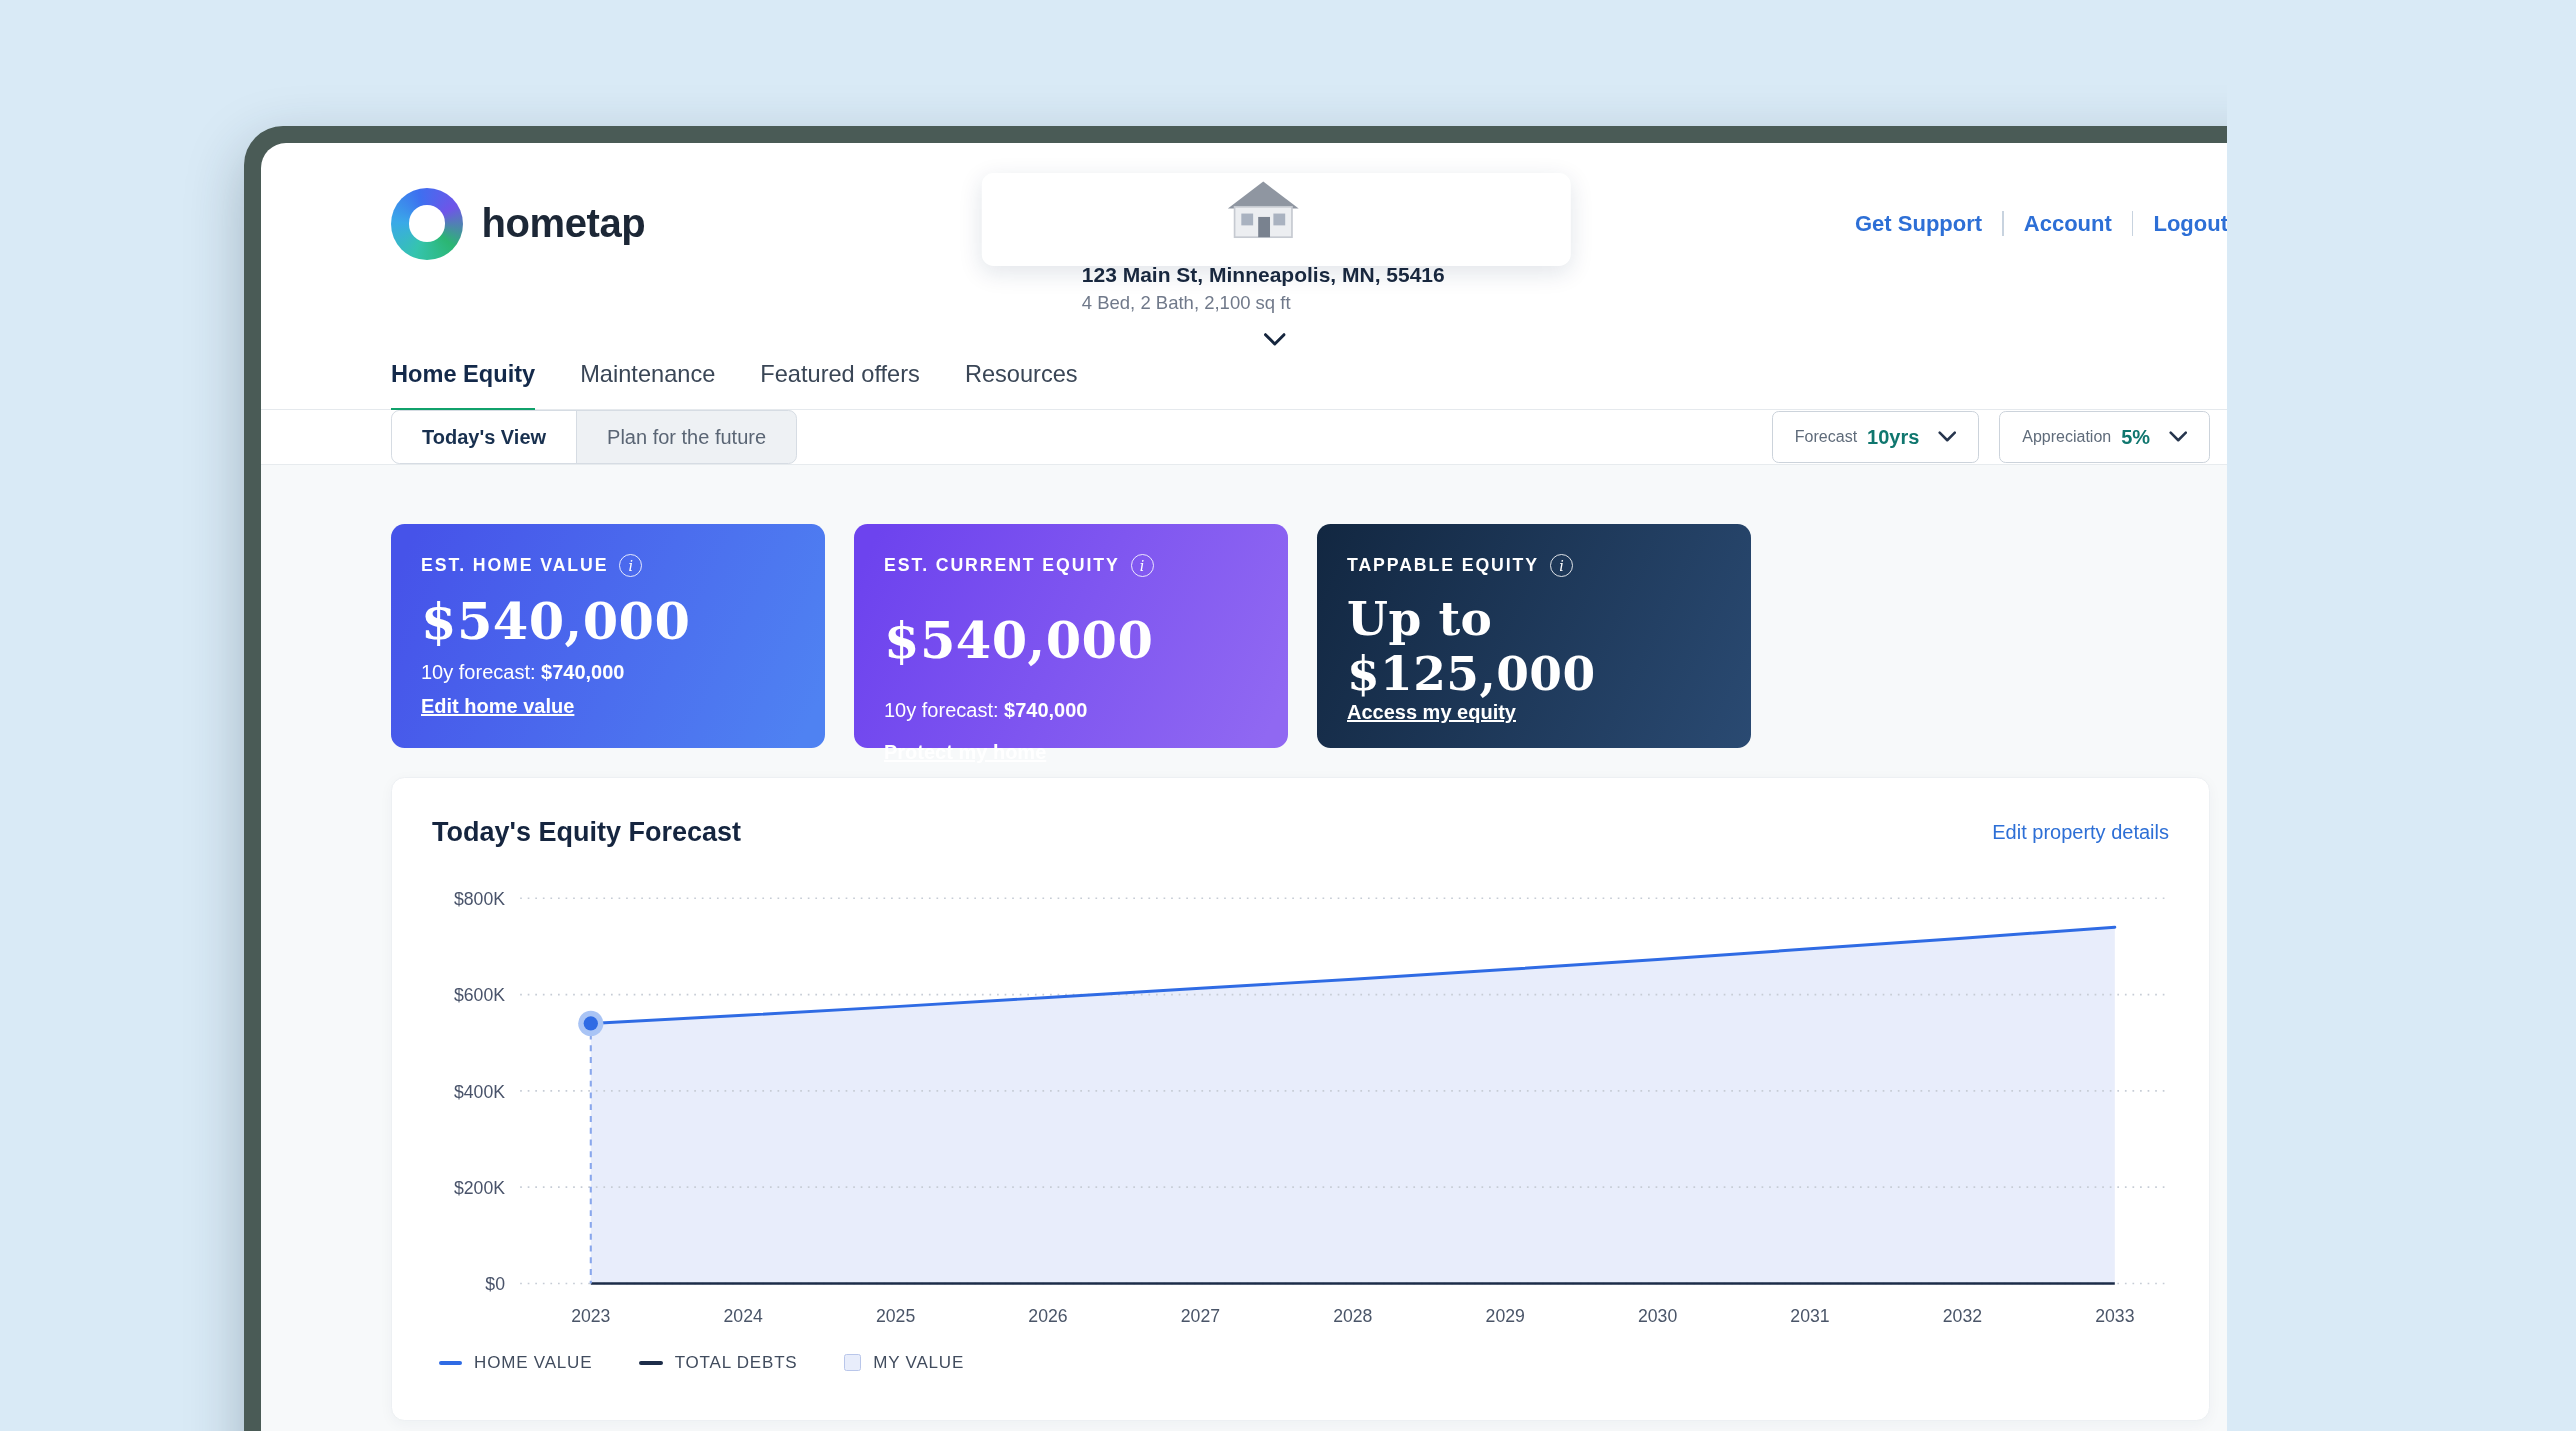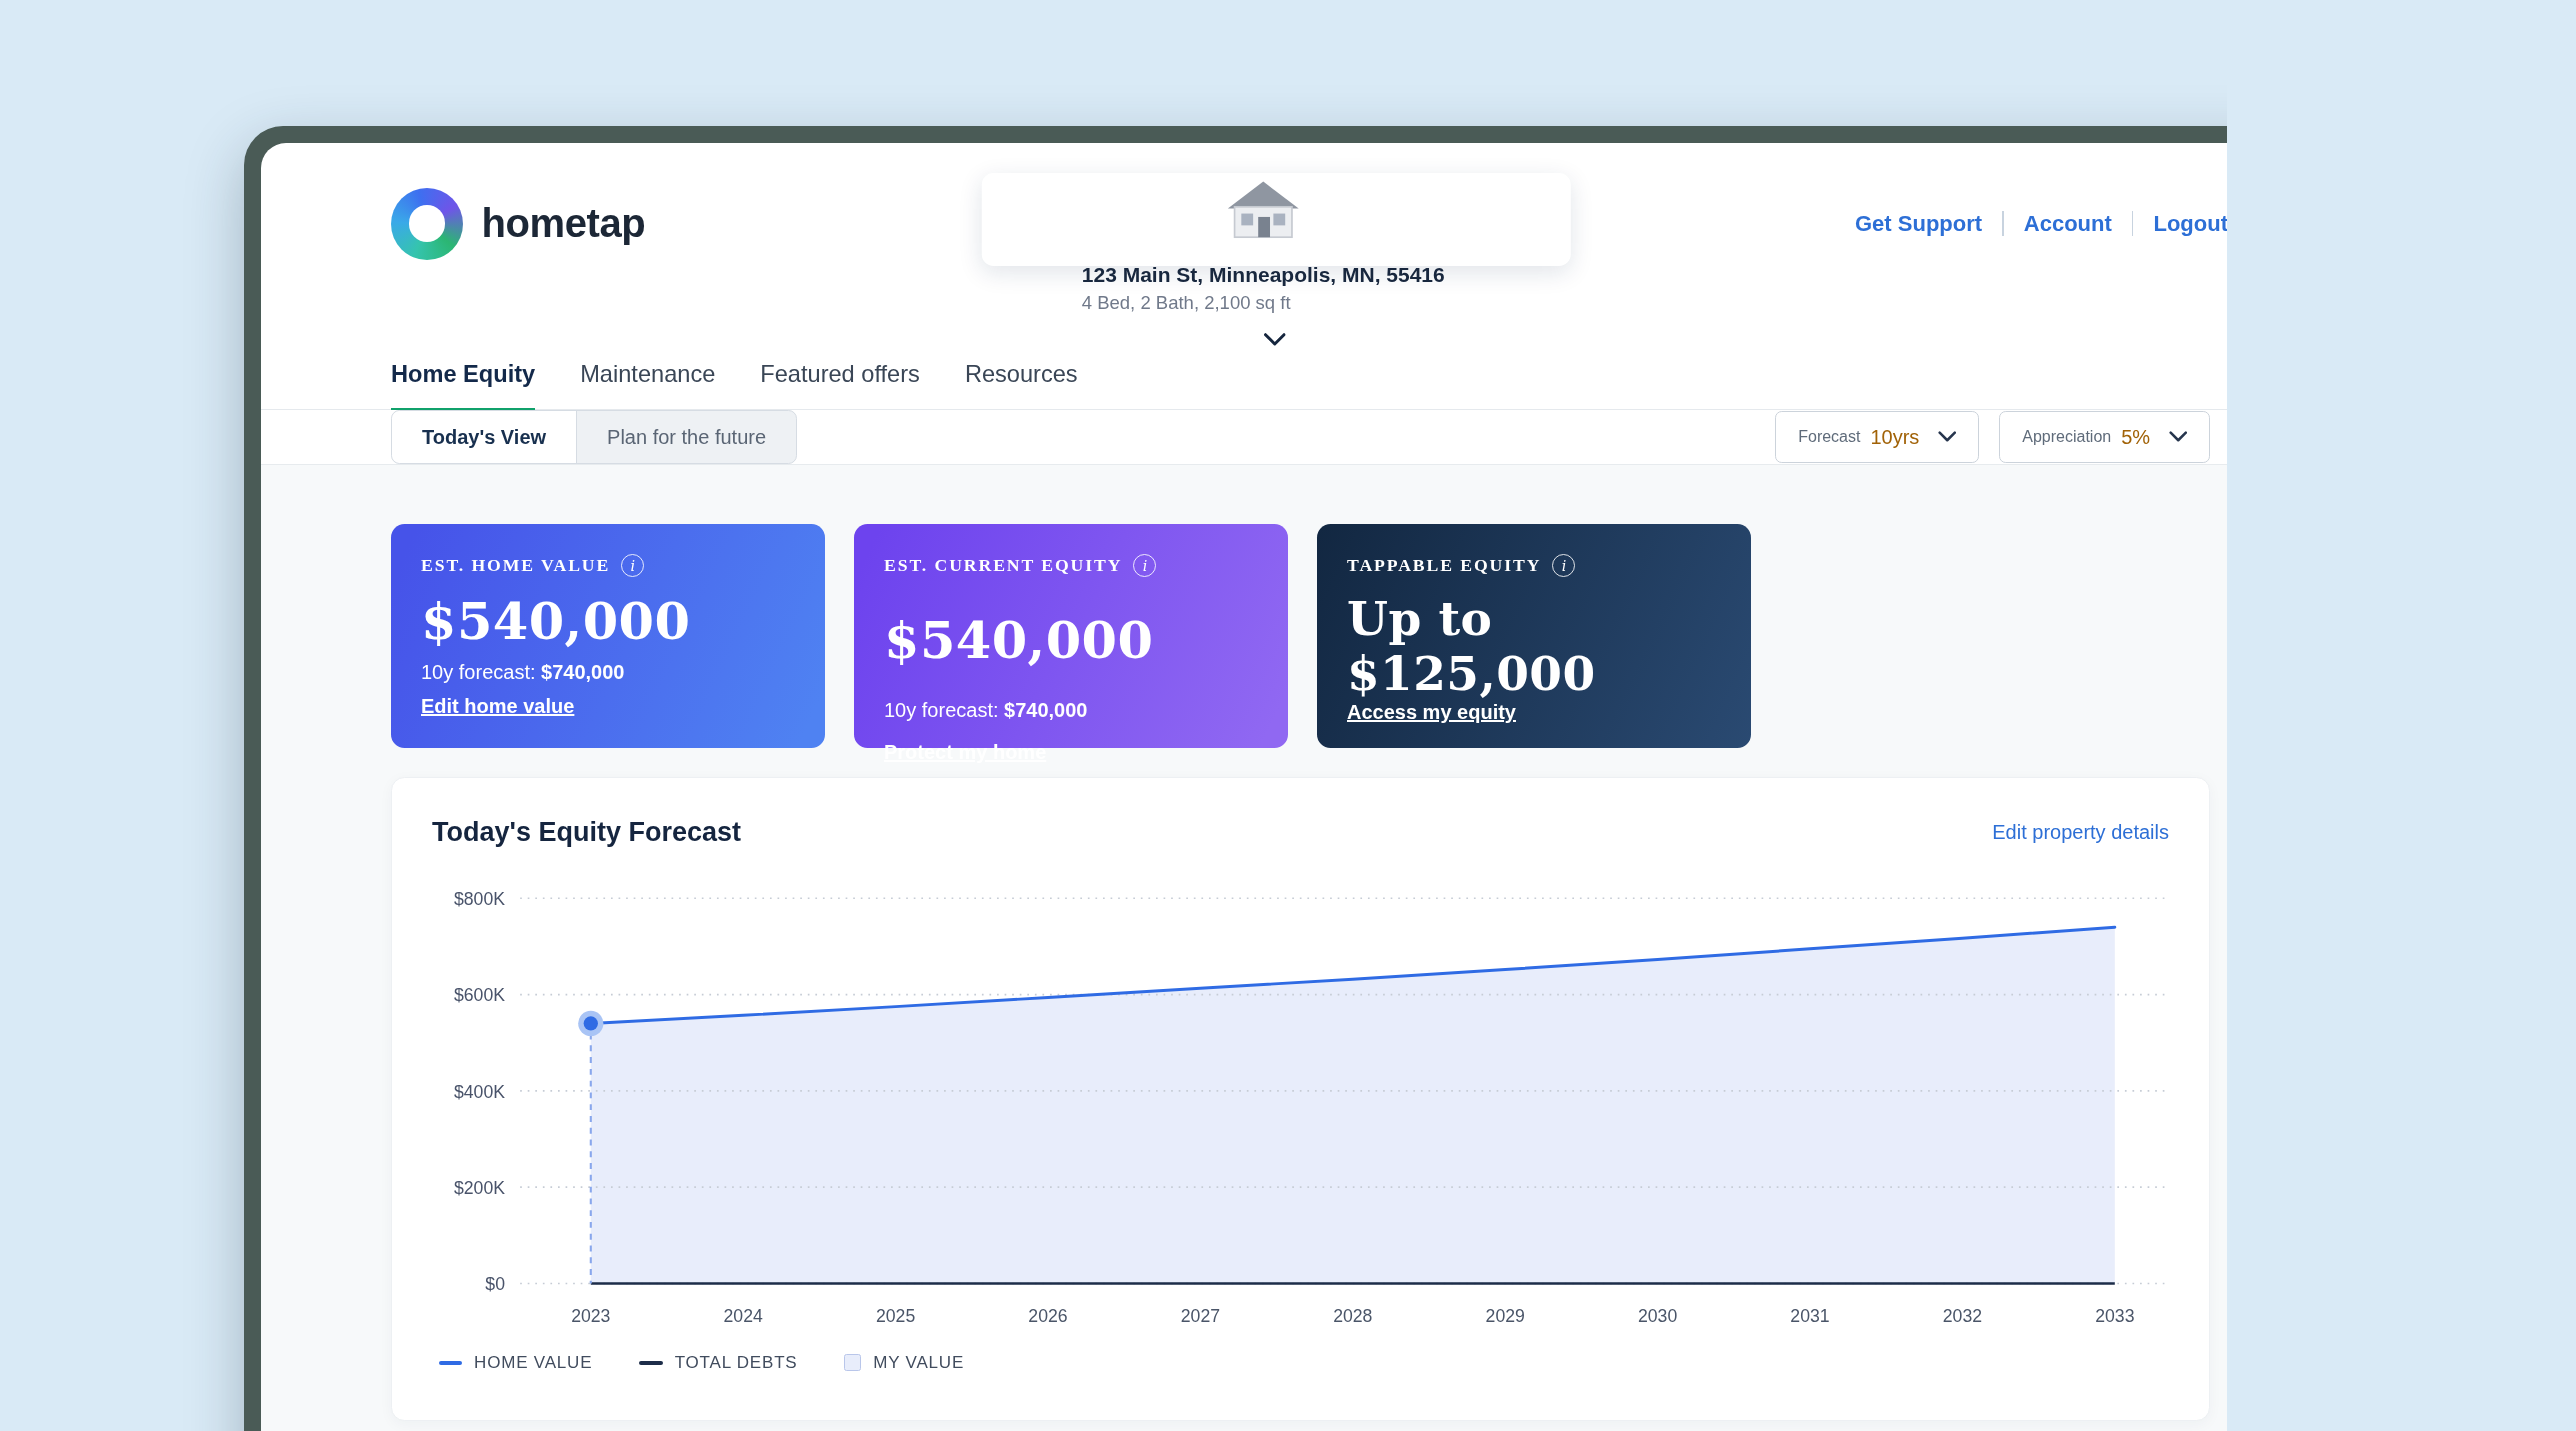--- a/index.html
+++ b/index.html
@@ -56,33 +56,33 @@
   .segment { height:100%; padding:0 30px; display:flex; align-items:center;
     font-size:20px; color:#5a6574; font-weight:500; background:transparent; border:none;
     font-family:"Liberation Sans", sans-serif; cursor:pointer; }
   .segment.active { background:#fff; font-weight:700; color:#18304f;
     border-right:1.7px solid #d6dce3; border-radius:6.7px 0 0 6.7px; }
   .toolbar-right { display:flex; gap:20px; }
   .dropdown { height:52px; display:flex; align-items:center; gap:10px; padding:0 22px;
     background:#fff; border:1.7px solid #ccd3db; border-radius:6.7px; cursor:pointer;
     font-family:"Liberation Sans", sans-serif; }
   .dd-label { font-size:16px; color:#5f6b7a; }
-  .dd-value { font-size:20px; font-weight:400; color:#a16207; }
+  .dd-value { font-size:20px; font-weight:700; color:#0f766e; }
   .dd-chevron { margin-left:8.4px; display:flex; }
 
   
   .content { flex:1; background:#f7f9fa; padding:59px 130px 67px; }
 
   .cards-row { display:flex; gap:29px; }
   .card { width:434px; height:224px; border-radius:13.5px; padding:30px;
     color:#fff; display:flex; flex-direction:column; }
   .card-blue   { background:linear-gradient(115deg,#4653e9 5%,#4f82f2 95%); }
   .card-purple { background:linear-gradient(115deg,#6d43ee 5%,#9068f2 95%);gap:19px; }
   .card-navy   { background:linear-gradient(115deg,#122741 0%,#2a4a72 100%); }
-  .card-label-row { display:flex; align-items:center; gap:11px;font-family:Liberation Serif, serif; }
+  .card-label-row { display:flex; align-items:center; gap:11px; }
   .card-label { font-size:17.7px; font-weight:600; letter-spacing:1.9px; }
   .info-icon { width:23px; height:23px; border:1.7px solid rgba(255,255,255,.85); border-radius:50%;
     display:inline-flex; align-items:center; justify-content:center; cursor:pointer; }
   .info-icon::after { content:"i"; font-family:"DejaVu Serif", serif; font-style:italic;
     font-size:14.3px; line-height:1; color:#fff; }
   .card-value { margin-top:13.5px; font-family:"DejaVu Serif", serif; font-weight:700;
     font-size:51px; letter-spacing:0.4px; }
   .cards-row .card:nth-child(3) .card-value { font-size:47px; }
   .card-forecast { margin-top:10px; font-size:20px; }
   .card-forecast b { font-weight:700; }

